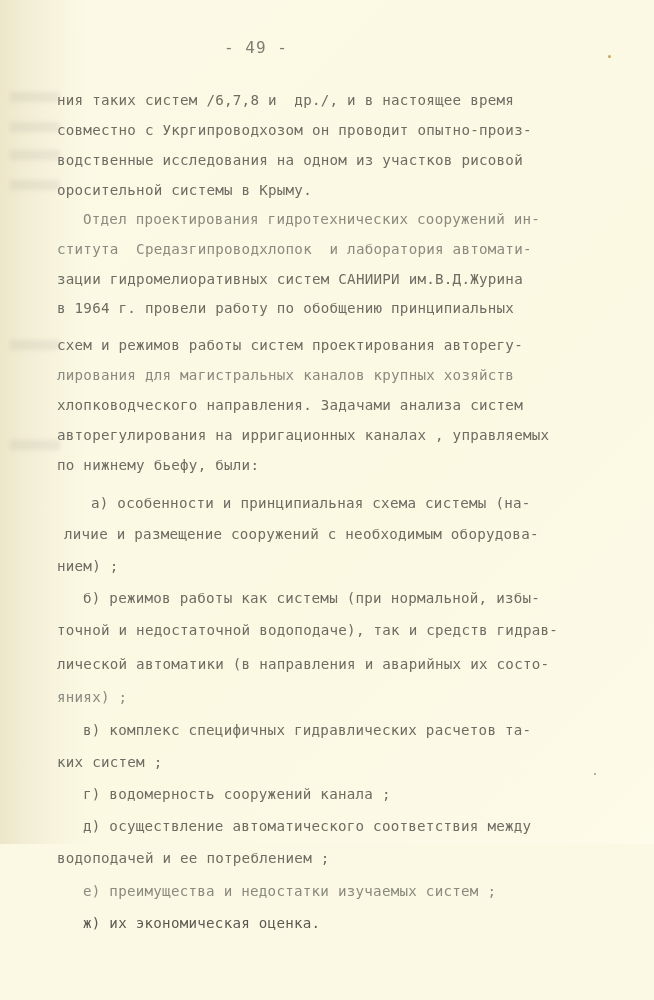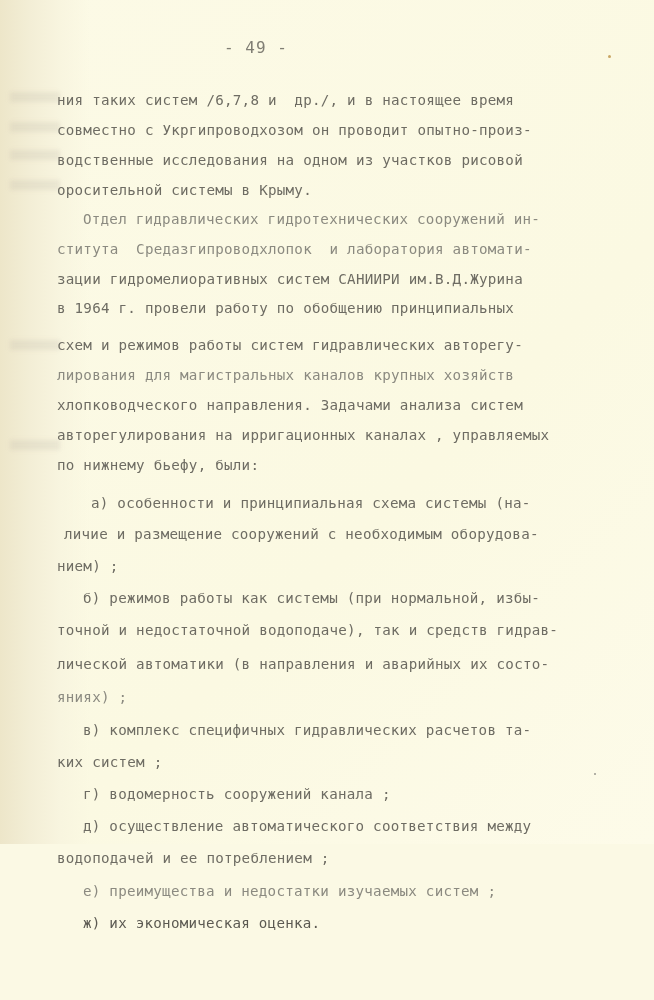--- a/index.html
+++ b/index.html
@@ -71,25 +71,25 @@
     <span style="left:608px; top:55px;"></span>
     <span style="left:594px; top:773px; background:#9a9890; width:2px; height:2px;"></span>
   </div>
 
   <div class="page-number">- 49 -</div>
 
   <div class="line" style="left:57px; top:92px;">ния таких систем /6,7,8 и  др./, и в настоящее время</div>
   <div class="line" style="left:57px; top:122px;">совместно с Укргипроводхозом он проводит опытно-произ-</div>
   <div class="line" style="left:57px; top:152px;">водственные исследования на одном из участков рисовой</div>
   <div class="line" style="left:57px; top:182px;">оросительной системы в Крыму.</div>
-  <div class="line faint" style="left:83px; top:211px;">Отдел гидравлических гидротехнических сооружений ин-</div>
+  <div class="line faint" style="left:83px; top:211px;">Отдел проектирования гидротехнических сооружений ин-</div>
   <div class="line faint" style="left:57px; top:241px;">ститута  Средазгипроводхлопок  и лаборатория автомати-</div>
   <div class="line" style="left:57px; top:271px;">зации гидромелиоративных систем САНИИРИ им.В.Д.Журина</div>
   <div class="line" style="left:57px; top:300px;">в 1964 г. провели работу по обобщению принципиальных</div>
-  <div class="line" style="left:57px; top:337px;">схем и режимов работы систем гидравлических авторегу-</div>
+  <div class="line" style="left:57px; top:337px;">схем и режимов работы систем проектирования авторегу-</div>
   <div class="line faint" style="left:57px; top:367px;">лирования для магистральных каналов крупных хозяйств</div>
   <div class="line" style="left:57px; top:397px;">хлопководческого направления. Задачами анализа систем</div>
   <div class="line" style="left:57px; top:427px;">авторегулирования на ирригационных каналах , управляемых</div>
   <div class="line" style="left:57px; top:457px;">по нижнему бьефу, были:</div>
 
   <div class="line" style="left:83px; top:495px;margin-left:8px;">а) особенности и принципиальная схема системы (на-</div>
   <div class="line" style="left:64px; top:526px;text-align:right;">личие и размещение сооружений с необходимым оборудова-</div>
   <div class="line" style="left:57px; top:558px;">нием) ;</div>
   <div class="line" style="left:83px; top:590px;">б) режимов работы как системы (при нормальной, избы-</div>
   <div class="line" style="left:57px; top:622px;">точной и недостаточной водоподаче), так и средств гидрав-</div>

